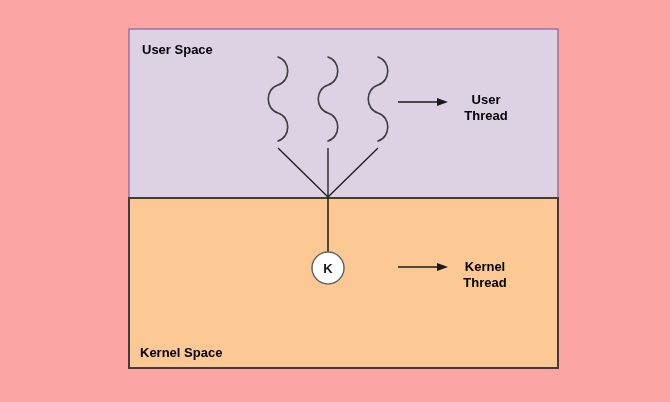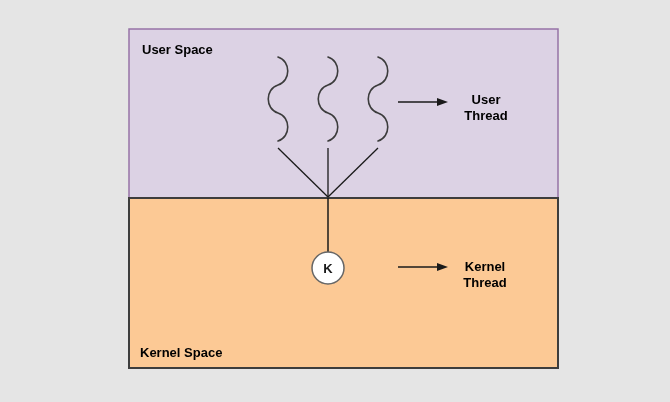--- a/index.html
+++ b/index.html
@@ -1,20 +1,20 @@
 <!DOCTYPE html>
 <html><head>
 <meta charset="utf-8">
 <style>
   html, body { margin: 0; padding: 0; background: #ffffff; }
   .canvas {
     position: relative;
     width: 670px;
     height: 402px;
-    background: #e5e5e5;
+    background: #fca5a5;
     overflow: hidden;
     font-family: "Liberation Sans", sans-serif;
   }
   svg { display: block; }
   .lbl {
     font-family: "Liberation Sans", sans-serif;
     font-weight: bold;
     font-size: 13px;
     fill: #000000;
   }

